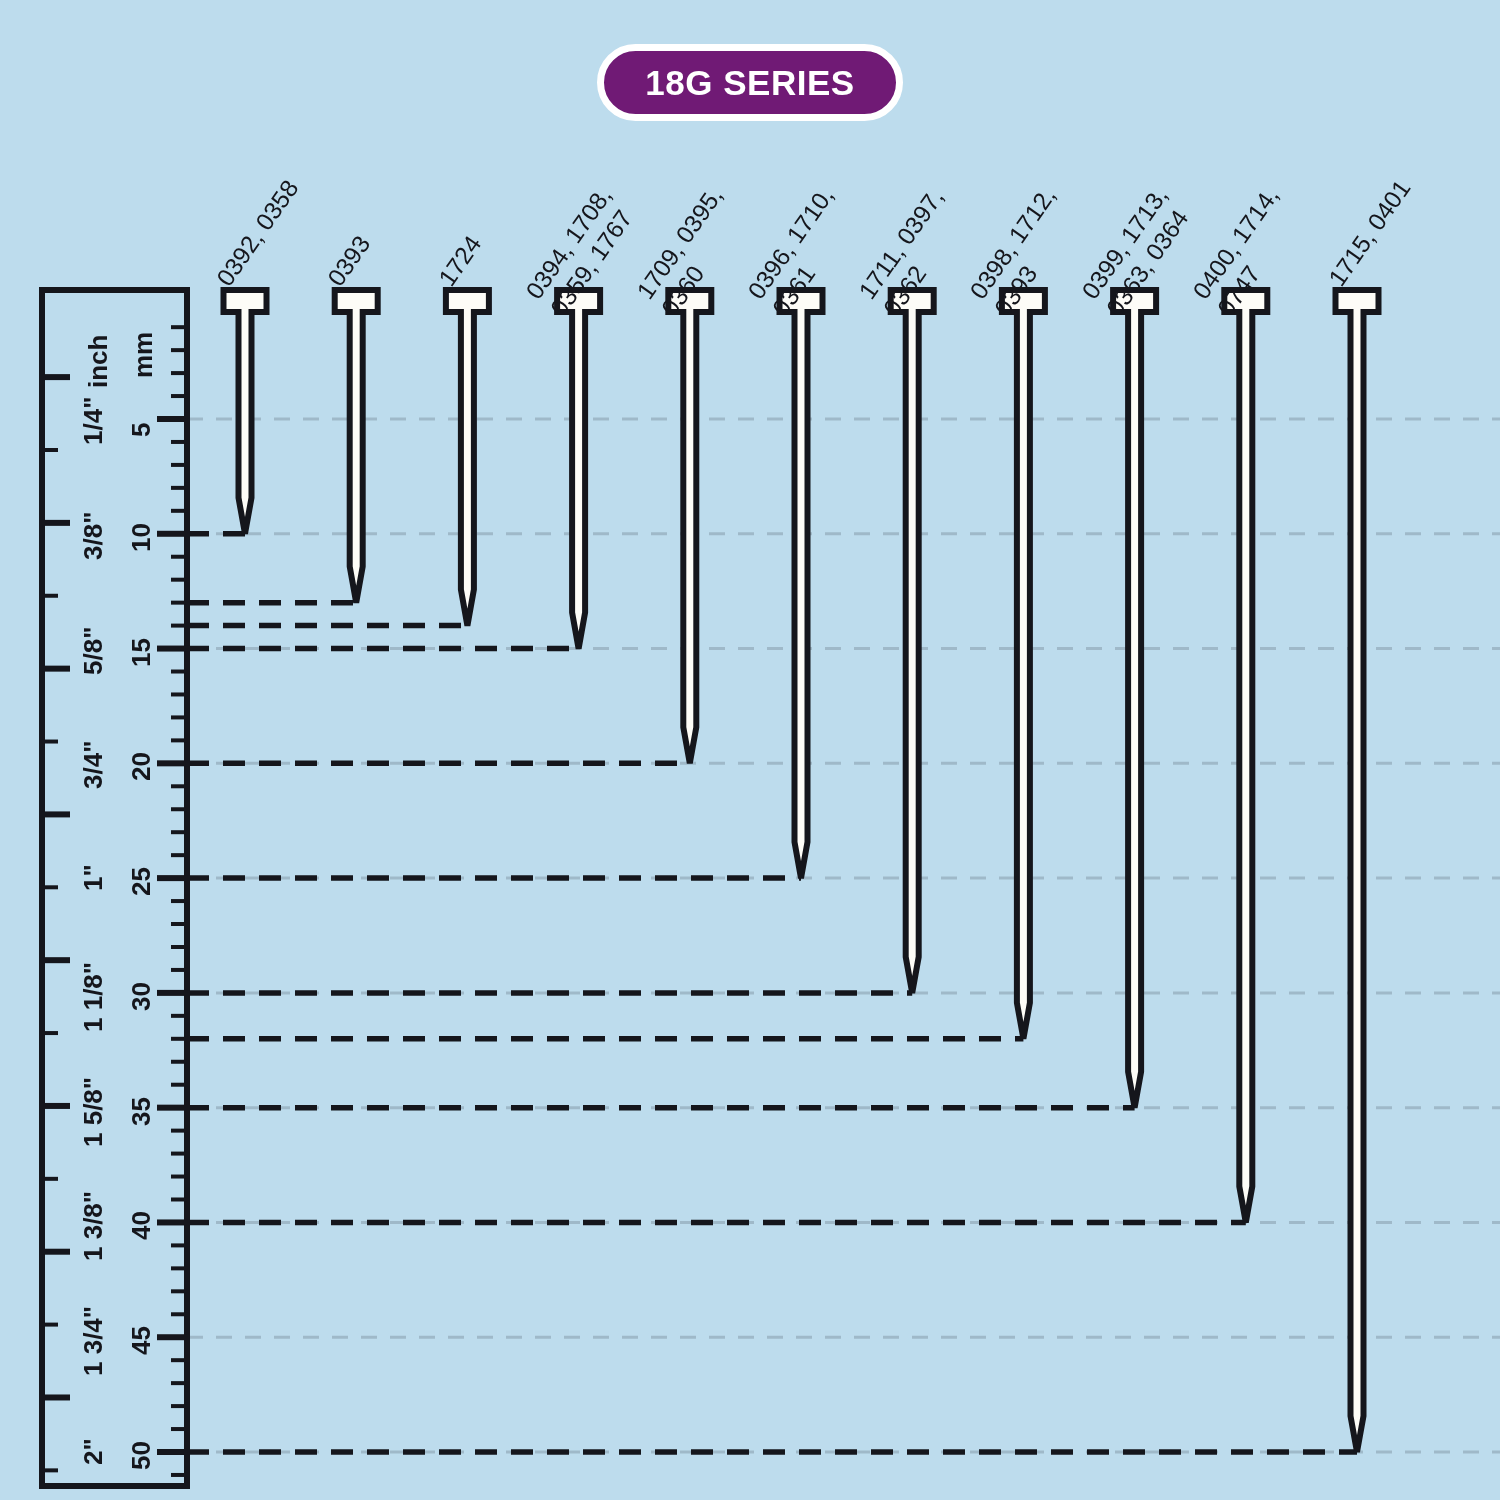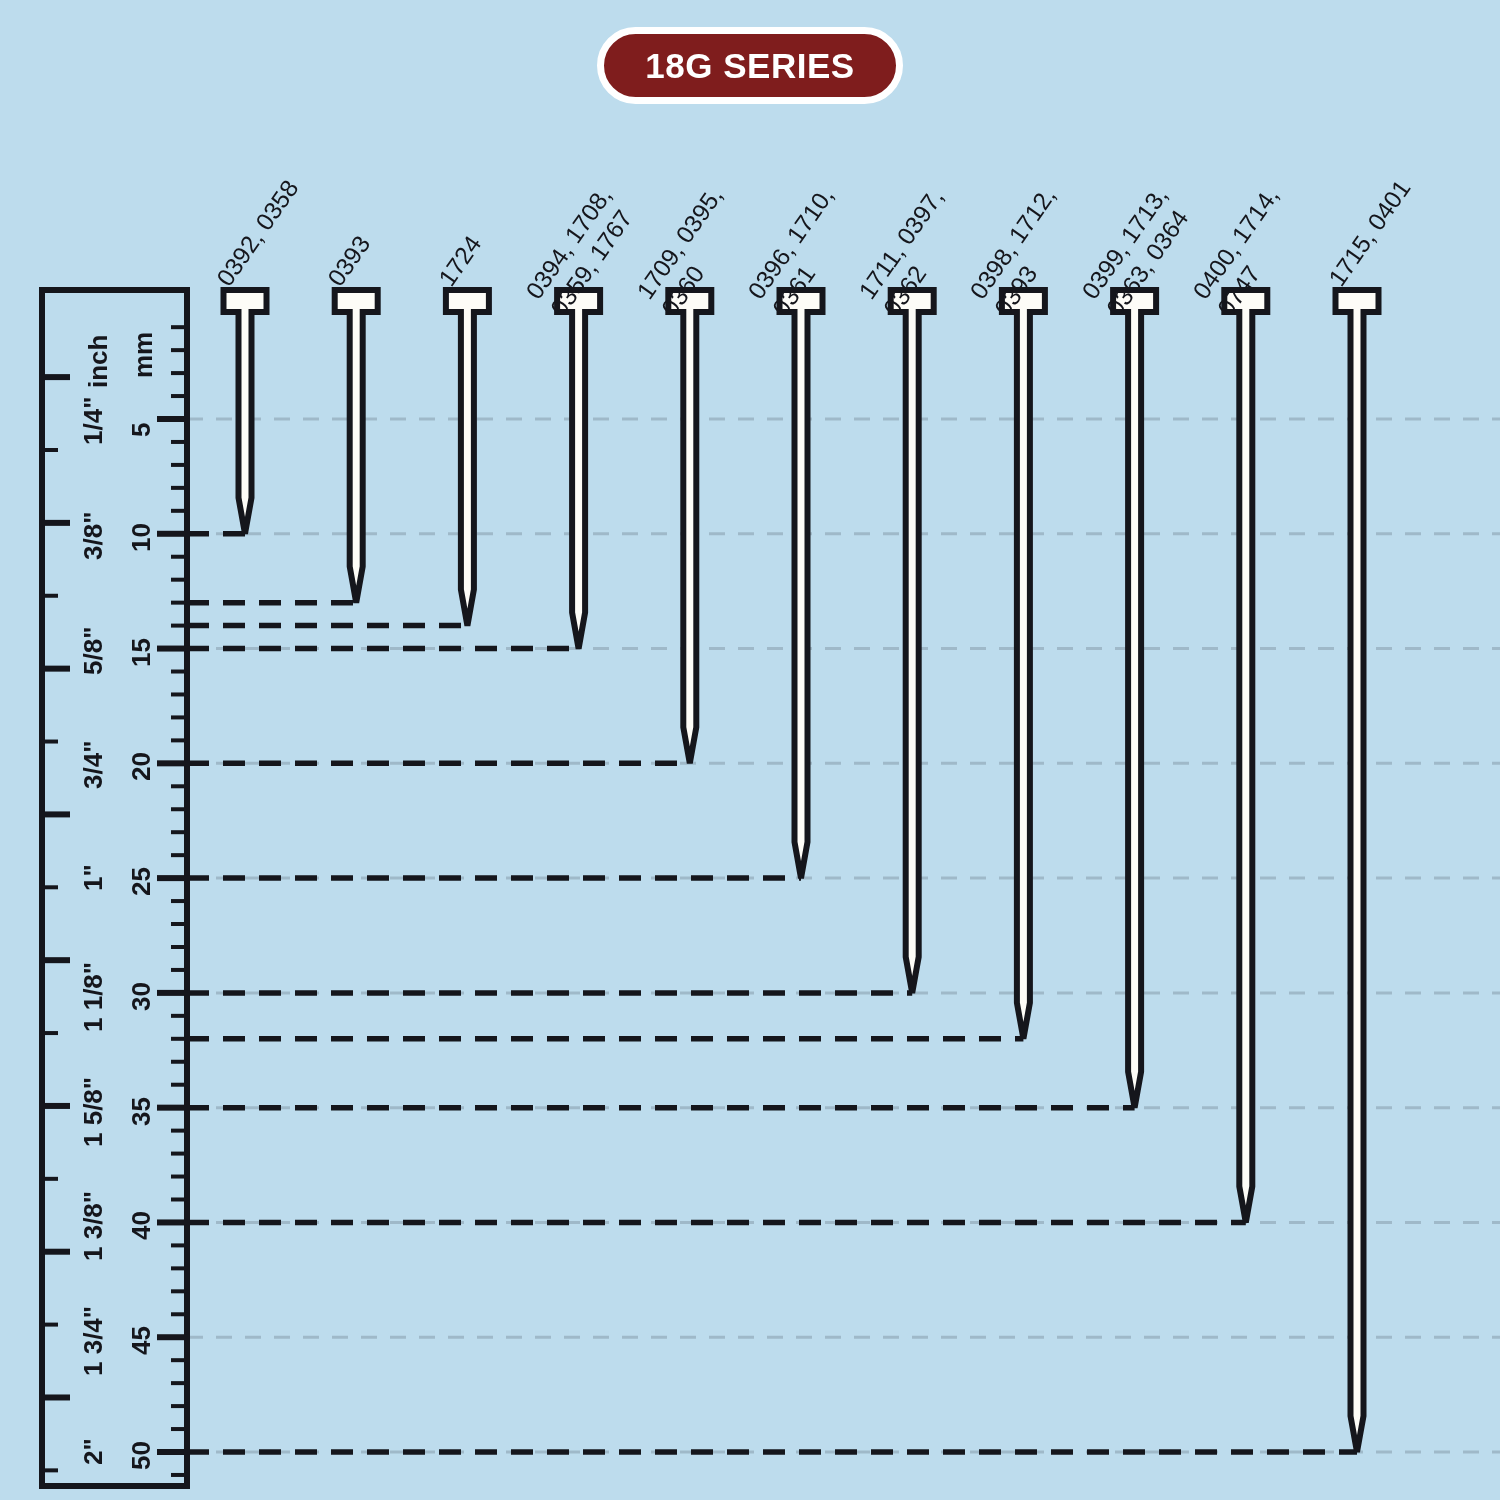--- a/index.html
+++ b/index.html
@@ -21,25 +21,25 @@
     height: 1500px;
   }
   #chart-svg {
     position: absolute;
     left: 0; top: 0;
   }
   
   #series-badge {
     position: absolute;
     left: 597px;
-    top: 27px;
+    top: 44px;
     width: 306px;
     height: 77px;
     border-radius: 40px;
-    background: #7f1d1d;
+    background: #701a75;
     border: 7px solid #ffffff;
     box-sizing: border-box;
     display: flex;
     align-items: center;
     justify-content: center;
     color: #ffffff;
     font-weight: bold;
     font-size: 35px;
     letter-spacing: 0.5px;
     font-family: "Liberation Sans", sans-serif;

